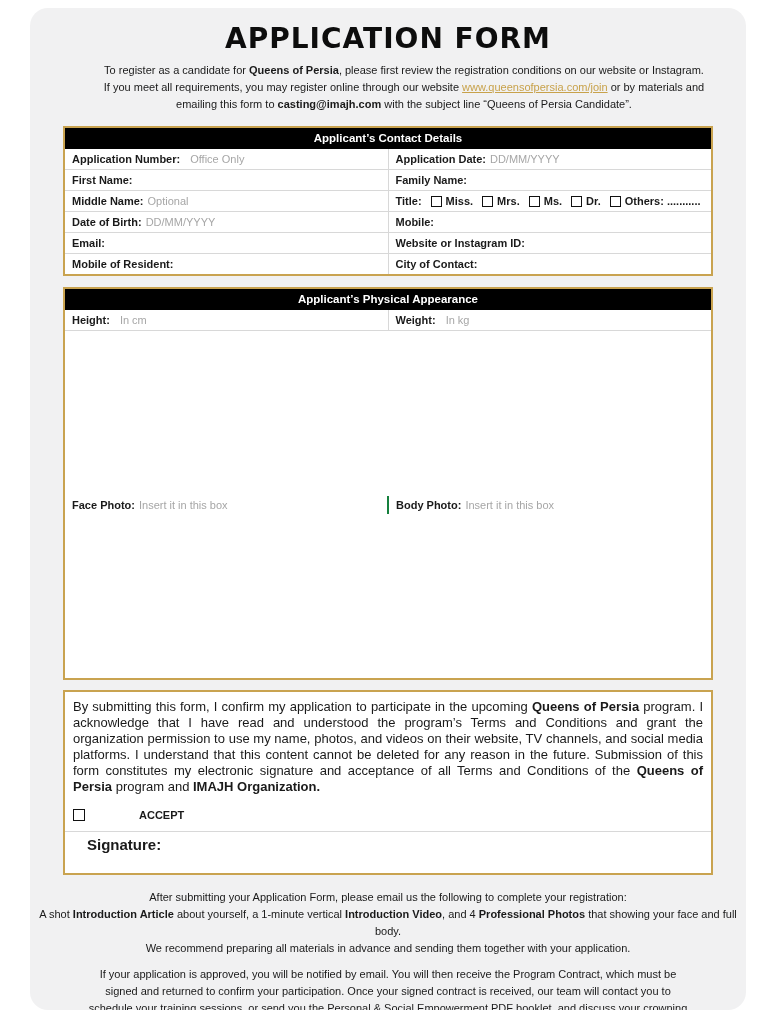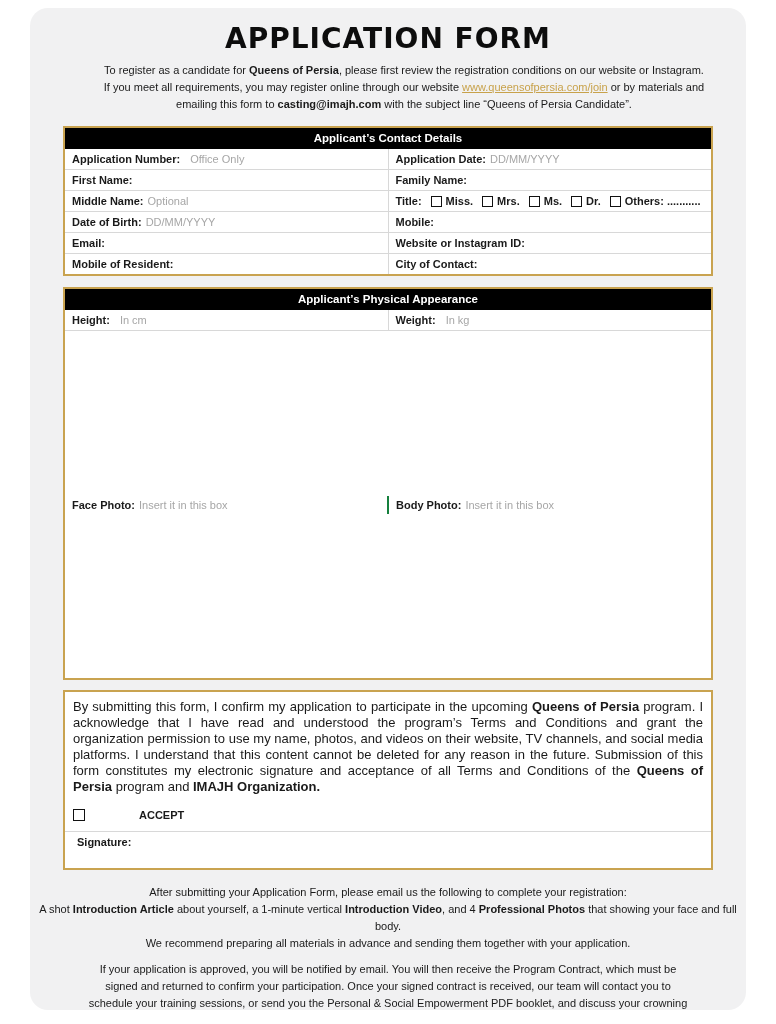--- a/index.html
+++ b/index.html
@@ -39,21 +39,21 @@
   .topt .tlab { font-weight:bold; font-size:11px; }
 
   .photo-row { display:flex; height:348px;justify-content:space-between; }
   .photo-cell { flex:1; padding:3px 7px; font-size:11px; }
   .photo-cell + .photo-cell { border-left:2px solid #15803d; }
 
   .terms-p { padding:7px 8px 2px; font-size:13px; line-height:16px; text-align:justify; }
   .accept-row { display:flex; align-items:center; padding:12px 8px 6px;gap:48px; }
   .accept-row .cbx { width:12px; height:12px; margin-right:6px; }
   .accept-row .lbl { font-size:11px; }
-  .sig-row { border-top:1px solid #d8d8d8; margin-top:4px; padding:4px 12px 20px; font-size:11px; }
+  .sig-row { border-top:1px solid #d8d8d8; margin-top:4px; padding:4px 22px 20px; font-size:15px; }
 
   .outro { text-align:center; font-size:11px; line-height:17px; color:#1a1a1a; }
   .outro b { font-weight:bold; }
   #outro2 { margin:9px 56px 0; }
 
   .mt13 { margin-top:13px; }
   .mt11 { margin-top:11px; }
   .mt10 { margin-top:10px; }
   .mt14 { margin-top:14px; }
 </style>

